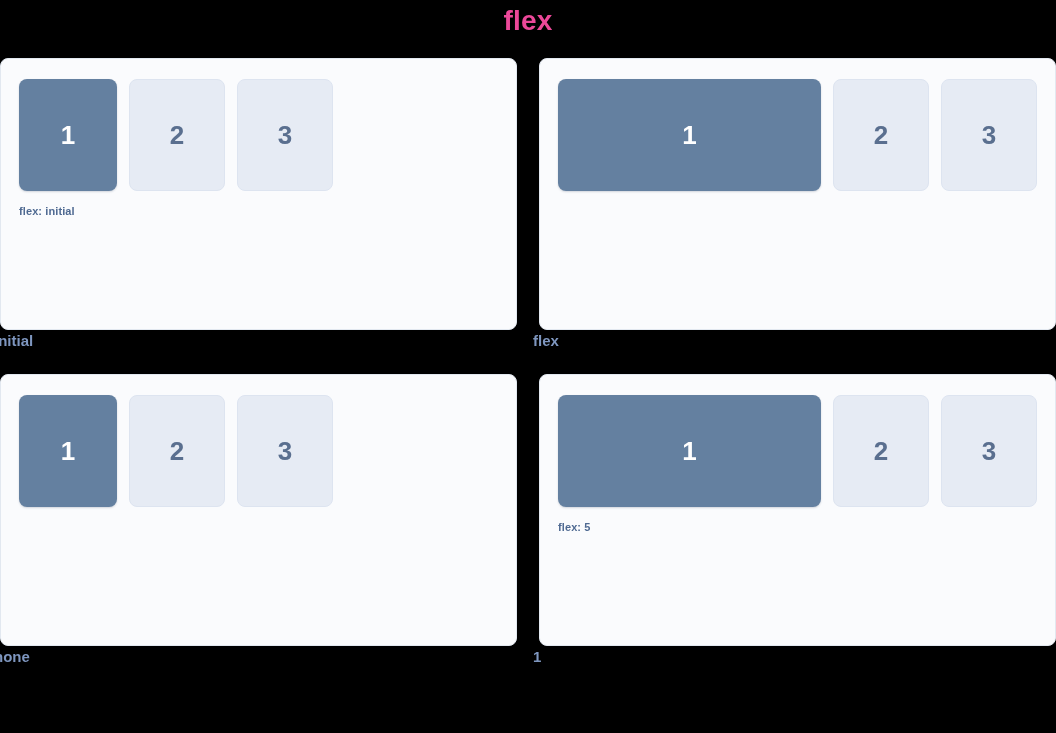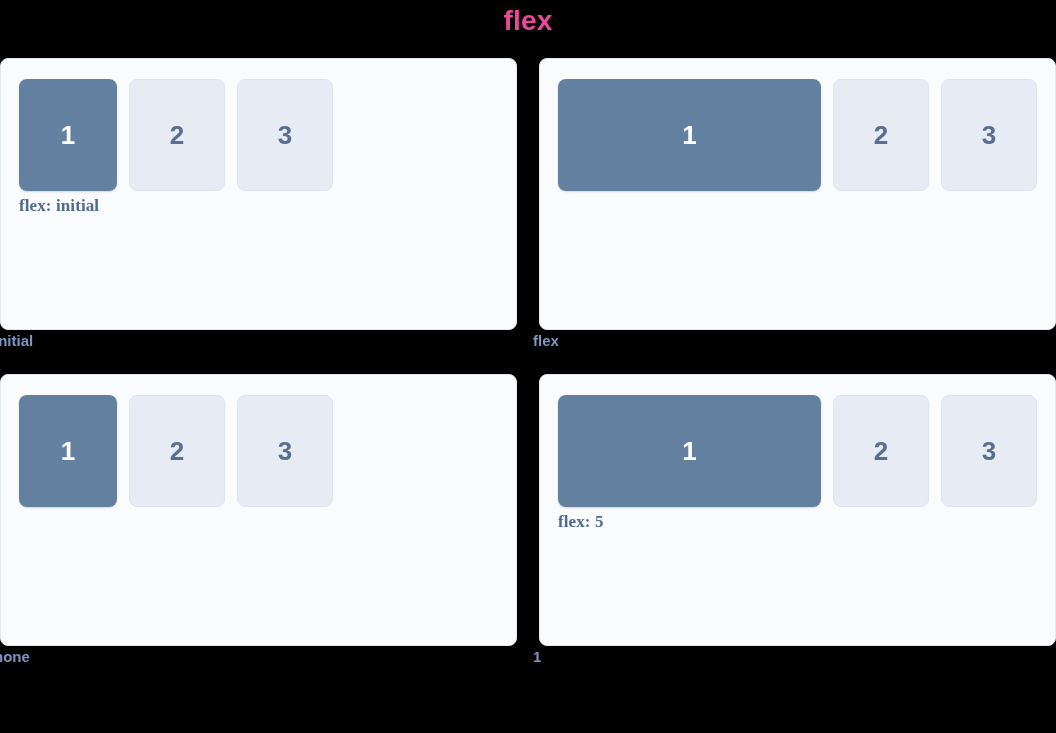--- a/index.html
+++ b/index.html
@@ -99,26 +99,25 @@
 
   
   .box.v-initial { flex: initial; width: 98px; }
   .box.v-none    { flex: none;    width: 98px; }
   .box.v-auto    { flex: auto;    width: 98px; }
   .box.v-1       { flex: 1;       width: 98px; }
 
   .box.plain.fixed { flex: none; width: 96px; }
 
   .panel-note {
-    margin-top: 5px;
-    font-size: 17px;
+    margin-top: 14px;
+    font-size: 11px;
     font-weight: bold;
     color: #4f6a92;
     letter-spacing: 0.1px;
-    font-family: Liberation Serif, serif;
   }
 
   .cell-caption {
     position: absolute;
     left: -6px;
     top: 274px;
     font-size: 15px;
     font-weight: bold;
     color: #7e96bf;
     white-space: nowrap;

